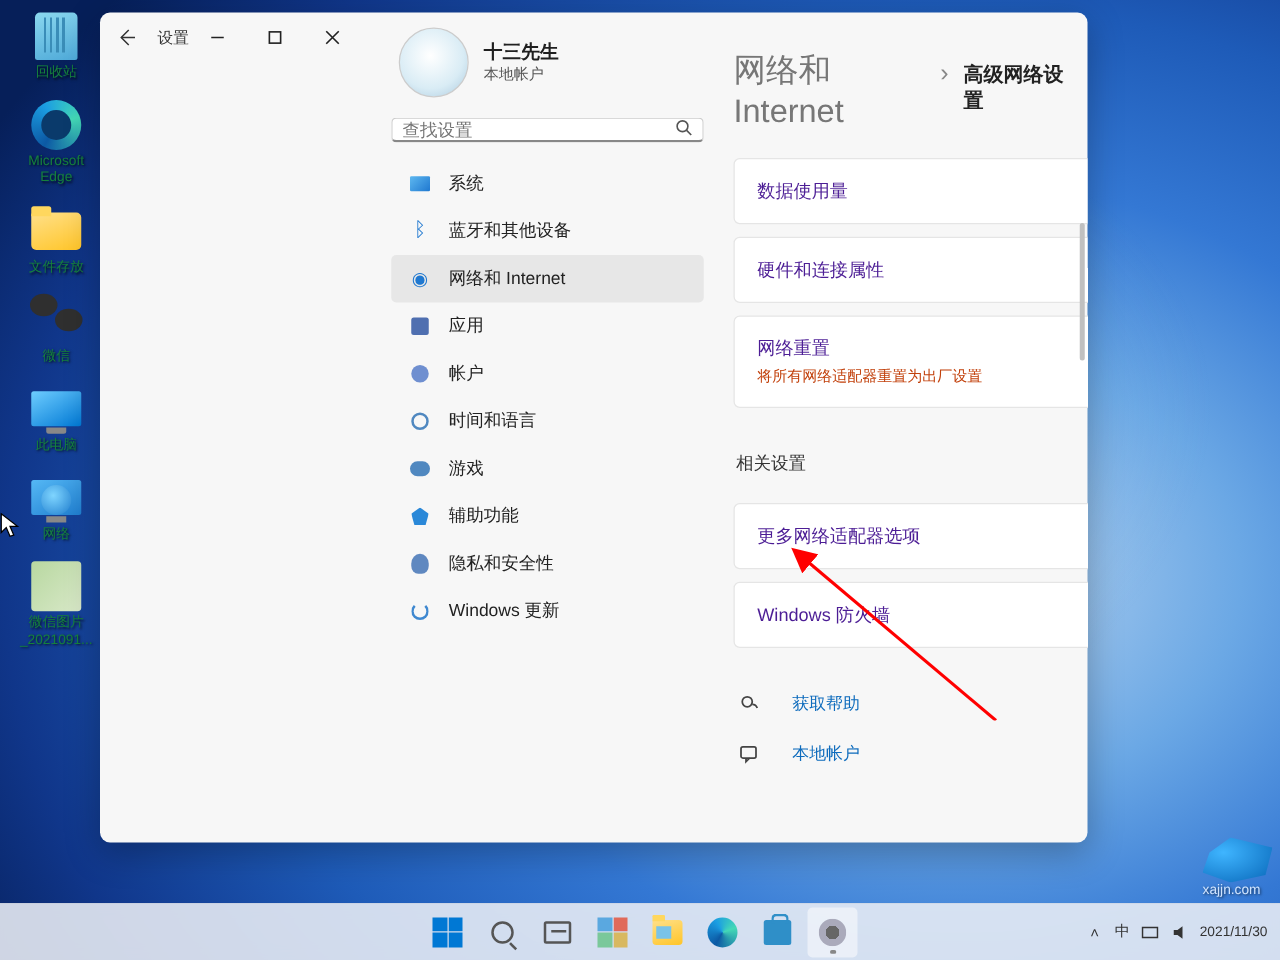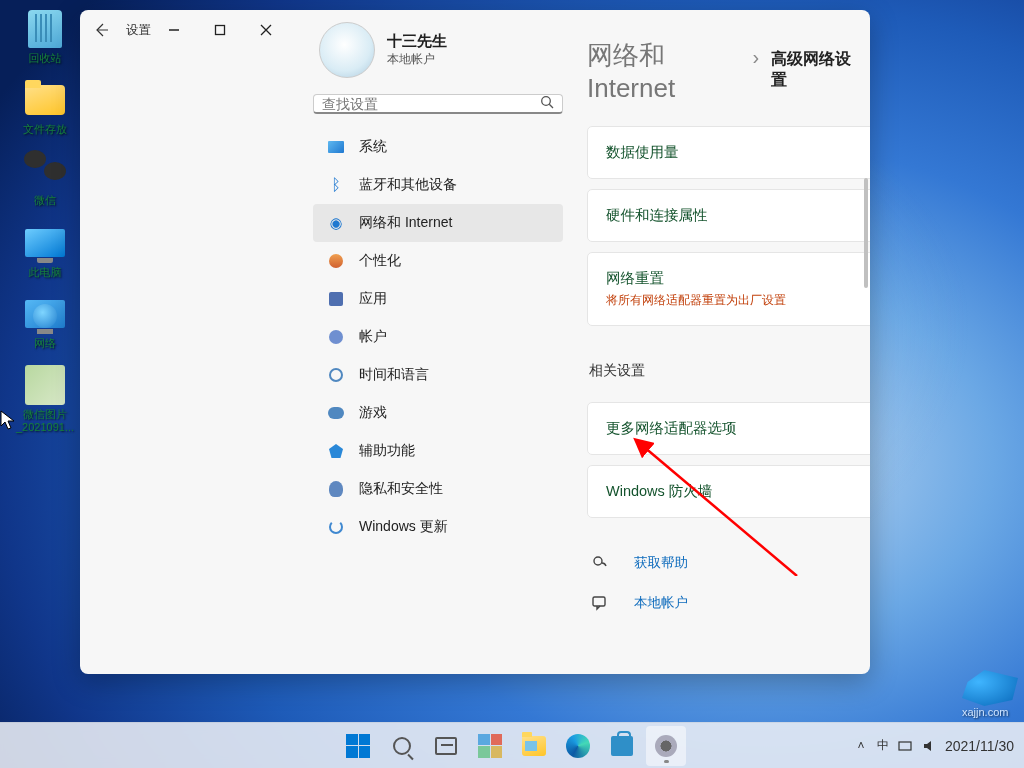--- a/index.html
+++ b/index.html
@@ -113,21 +113,21 @@
 .right-inner { padding: 0 0 0 14px; }
 .bc { display:flex; align-items:baseline; gap: 12px; margin-bottom: 22px;}
 .bc .p1 { font-size: 26px; color:#777; cursor:pointer;}
 .bc .sep { font-size: 20px; color:#888;}
 .bc .p2 { font-size: 16px; font-weight:600; color:#222;}
 .card-stack { display:flex; flex-direction:column; gap:10px; width: 442px;}
 .card {
   background:white; border:1px solid #e5e5e5; border-radius:5px;
   padding: 16px 18px; display:flex; align-items:center; cursor:pointer;
 }
-.card .ct { font-size: 14.5px; color:#14532d;}
+.card .ct { font-size: 14.5px; color:#4c1d95;}
 .card .cs { font-size: 12px; color:#c2410c; margin-top:4px;}
 .card .col { display:flex; flex-direction:column;}
 .card .chev { margin-left:auto; color:#555; font-size:14px;}
 .card .ext { margin-left:auto; color:#555; font-size:14px;}
 .sect-title { font-size:14px; color:#333; margin: 26px 0 12px 2px;}
 .help-row { display:flex; align-items:center; gap:25px; padding: 6px 4px; cursor:pointer;}
 .help-row .hi { width:18px; height:18px; display:flex;align-items:center;justify-content:center;color:#444;}
 .help-row .ht { font-size:13.5px; color:#0f6cbd;}
 .scrollbar { position:absolute; right:2px; top:168px; width:4px; height:110px; background:#c0c0c0; border-radius:2px;}
 .arrow {
@@ -180,20 +180,26 @@
 
 <div class="desktop-icons">
   <div class="d-icon">
     <div class="iconbox">
         <div class="bin"></div>
       </div>
     <div class="lbl">回收站</div>
   </div>
   <div class="d-icon">
     <div class="iconbox">
+        <div class="edge"></div>
+      </div>
+    <div class="lbl">Microsoft Edge</div>
+  </div>
+  <div class="d-icon">
+    <div class="iconbox">
         <div class="folder"></div>
       </div>
     <div class="lbl">文件存放</div>
   </div>
   <div class="d-icon">
     <div class="iconbox">
         <div class="wechat">
           <div class="b1"></div>
           <div class="b2"></div>
         </div>
@@ -278,26 +284,20 @@
             <span class="txt">蓝牙和其他设备</span>
           </div>
         <div class="nav-item active">
             <span class="icn">
               <span class="i-net">◉</span>
             </span>
             <span class="txt">网络和 Internet</span>
           </div>
         <div class="nav-item">
             <span class="icn">
-              <span class="i-per"></span>
-            </span>
-            <span class="txt">个性化</span>
-          </div>
-        <div class="nav-item">
-            <span class="icn">
               <span class="i-app"></span>
             </span>
             <span class="txt">应用</span>
           </div>
         <div class="nav-item">
             <span class="icn">
               <span class="i-acc"></span>
             </span>
             <span class="txt">帐户</span>
           </div>
@@ -463,15 +463,15 @@
     <span class="tray-ic">
         <svg width="14" height="14">
           <rect x="1" y="3" width="12" height="8" stroke="#333" stroke-width="1.2" fill="none"></rect>
         </svg>
       </span>
     <span class="tray-ic">
         <svg width="14" height="14">
           <path d="M2 5 H5 L9 2 V12 L5 9 H2 Z" fill="#333"></path>
         </svg>
       </span>
-    <span style="font-size:14px;">2021/11/30</span>
+    <span style="font-size:11px;">2021/11/30</span>
   </div>
 </div>
 
 </body></html>

